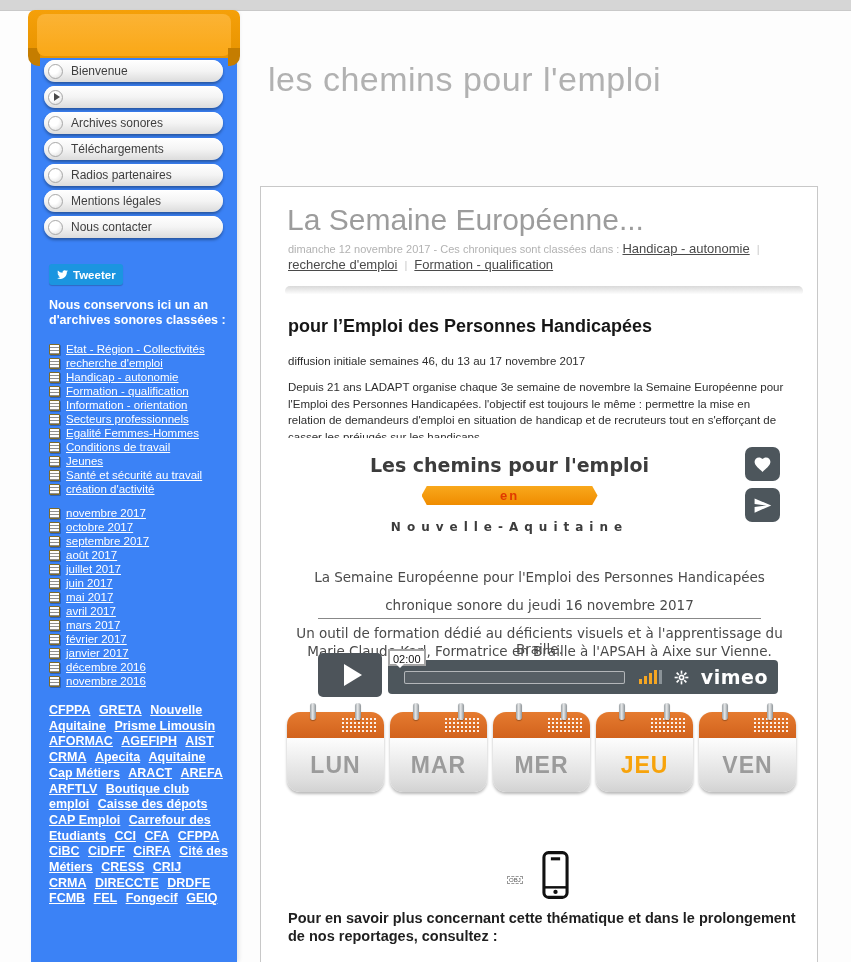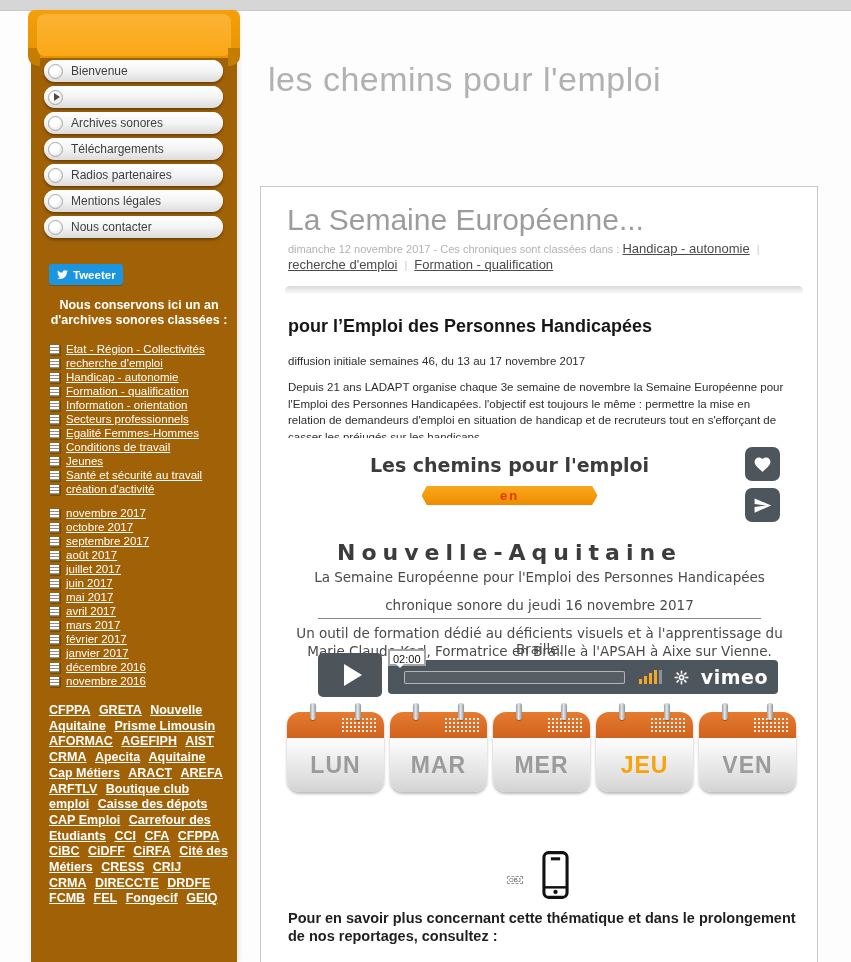--- a/index.html
+++ b/index.html
@@ -7,21 +7,21 @@
   #app {
     position:relative; width:851px; height:962px; overflow:hidden;
     font-family:"Liberation Sans", sans-serif; background:#fdfdfd;
   }
   
   .top-strip { position:absolute; left:0; top:0; width:851px; height:11px;
     background:#d6d6d6; border-bottom:1px solid #c9c9c9; }
 
   
   .sidebar { position:absolute; left:31px; top:12px; width:206px; bottom:0;
-    background:#a16207; box-shadow:2px 0 4px rgba(0,0,0,0.10); }
+    background:#3b82f6; box-shadow:2px 0 4px rgba(0,0,0,0.10); }
   .side-ribbon { position:absolute; left:-3px; right:-3px; top:-2px; height:48px;
     background:linear-gradient(180deg,#f5a009,#e79300); border-radius:7px; }
   .side-ribbon::before, .side-ribbon::after { content:""; position:absolute; bottom:-8px;
     width:12px; height:18px; background:#c57d00; }
   .side-ribbon::before { left:0; border-radius:0 0 0 10px; }
   .side-ribbon::after { right:0; border-radius:0 0 10px 0; }
   .side-ribbon-inner { position:absolute; left:9px; right:9px; top:4px; height:42px;
     background:linear-gradient(180deg,#fbb335,#faa816); border-radius:8px; }
 
   .nav-list { position:absolute; left:13px; top:48px; width:179px; }
@@ -39,21 +39,21 @@
   .nav-label { margin-left:8px; font-size:12px; color:#3e3e3e; }
   .nav-pill.active .nav-label { font-weight:bold; color:#222;margin-top:48px; }
 
   .tweet-btn { position:absolute; left:18px; top:252px; height:21px;
     background:#1b95e0; border-radius:3px; display:inline-flex; align-items:center;
     padding:0 7px; cursor:pointer; box-shadow:0 1px 1px rgba(0,0,0,0.2); }
   .tweet-btn svg { width:13px; height:13px; margin-right:4px; }
   .tweet-label { color:#fff; font-size:11.5px; font-weight:bold; }
 
   .side-col { position:absolute; left:18px; top:286px; width:180px; color:#fff; }
-  .side-intro { font-size:12.5px; font-weight:bold; line-height:14.5px;text-align:center; }
+  .side-intro { font-size:12.5px; font-weight:bold; line-height:14.5px; }
   .crit-list { margin-top:15px; }
   .crit { font-size:12.5px; font-weight:bold; line-height:14px; }
   .link-list { margin-top:15px; }
   .link-list.dates { margin-top:10px; }
   .side-link { display:flex; align-items:center; height:14px; color:#fff;
     text-decoration:none; cursor:pointer; }
   .doc-icon { width:11px; height:11px; flex:0 0 11px; margin-right:6px; border-radius:1px;
     background:repeating-linear-gradient(180deg, #fdfdfd 0 2px, #8f8f8f 2px 3px),
                linear-gradient(#fff,#ddd);
     border:1px solid #7d6a2a; box-shadow:1px 1px 0 rgba(0,0,0,0.25); }
@@ -89,22 +89,22 @@
   
   .embed { position:absolute; left:27px; top:251px; width:503px; height:261px; background:#fff; }
   .slide-brand { position:absolute; left:0; right:60px; top:16px; text-align:center;
     font-family:"DejaVu Sans", sans-serif; font-size:19px; font-weight:600; color:#3c3c3c; }
   .ribbon { position:absolute; left:calc(50% - 118px); top:48px; width:176px; height:19px;
     background:linear-gradient(180deg,#f9a81c,#ef8c00);
     clip-path:polygon(3% 0,97% 0,100% 50%,97% 100%,3% 100%,0 50%);
     display:flex; align-items:center; justify-content:center; }
   .ribbon-word { color:#e03a00; font-size:13px; font-weight:bold; letter-spacing:2px; }
   .slide-region { position:absolute; left:0; right:60px; top:82px; text-align:center;
-    font-family:"DejaVu Sans", sans-serif; font-size:22px; font-weight:600;
-    letter-spacing:6px; color:#3c3c3c;margin-top:20px; }
+    font-family:"DejaVu Sans", sans-serif; font-size:12px; font-weight:600;
+    letter-spacing:6px; color:#3c3c3c; }
   .action-col { position:absolute; right:11px; top:9px; display:flex;
     flex-direction:column; gap:7px; }
   .action-btn { width:35px; height:34px; border-radius:7px; background:#4d565c;
     display:flex; align-items:center; justify-content:center; cursor:pointer; }
   .action-btn svg { width:19px; height:19px; }
 
   .slide-title { position:absolute; left:0; right:0; top:131px; text-align:center;
     font-family:"DejaVu Sans", sans-serif; font-size:13.5px; font-weight:500; color:#4a4a4a; }
   .slide-sub { position:absolute; left:0; right:0; top:159px; text-align:center;
     font-family:"DejaVu Sans", sans-serif; font-size:13.5px; font-weight:500; color:#4a4a4a; }

